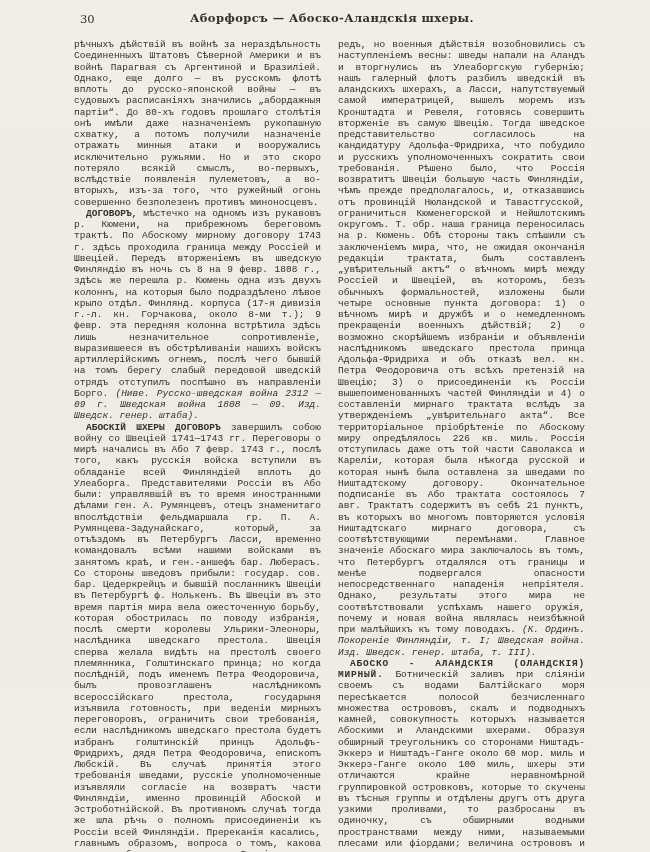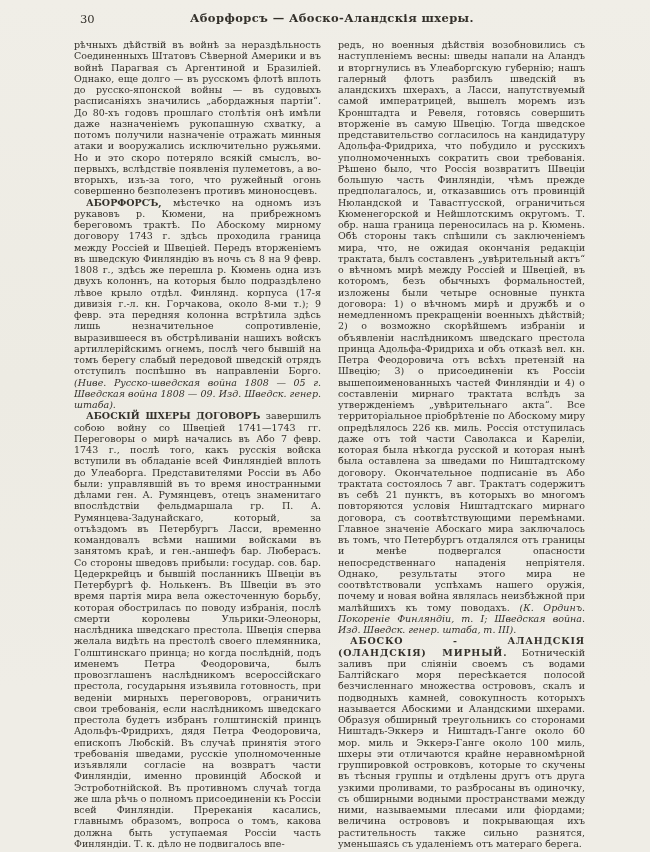--- a/index.html
+++ b/index.html
@@ -40,21 +40,21 @@
     gap: 17px;
     margin-top: 5px;
   }
   .col {
     width: 247px;
     font-size: 9.5px;
     line-height: 11.25px;
     text-align: justify;
     word-spacing: -0.2px;
   }
-  .para { margin: 0; }
+  .para { margin: 0; font-family: Liberation Mono, monospace; }
   .entry { text-indent: 12px; }
   .cont { text-indent: 0; }
   .headword { font-weight: bold; }
   .spaced { letter-spacing: 0.8px; }
   .citation { font-style: italic; }
 </style>
 </head>
 <body>
 
 <div class="scan">
@@ -64,23 +64,23 @@
     <span class="running-title">Аборфорсъ — Абоско-Аландскія шхеры.</span>
   </header>
 
   <div class="columns">
 
     <div class="col">
       <p class="para cont">
         <span>рѣчныхъ дѣйствій въ войнѣ за нераздѣльность Соединенныхъ Штатовъ Сѣверной Америки и въ войнѣ Парагвая съ Аргентиной и Бразиліей. Однако, еще долго — въ русскомъ флотѣ вплоть до русско-японской войны — въ судовыхъ расписаніяхъ значились „абордажныя партіи“. До 80-хъ годовъ прошлаго столѣтія онѣ имѣли даже назначеніемъ рукопашную схватку, а потомъ получили назначеніе отражать минныя атаки и вооружались исключительно ружьями. Но и это скоро потеряло всякій смыслъ, во-первыхъ, вслѣдствіе появленія пулеметовъ, а во-вторыхъ, изъ-за того, что ружейный огонь совершенно безполезенъ противъ миноносцевъ.</span>
       </p>
       <p class="para entry">
-        <b class="headword">АБОРФОРСЪ,</b>
+        <b class="headword">ДОГОВОРЪ,</b>
         <span> мѣстечко на одномъ изъ рукавовъ р. Кюмени, на прибрежномъ береговомъ трактѣ. По Абоскому мирному договору 1743 г. здѣсь проходила граница между Россіей и Швеціей. Передъ вторженіемъ въ шведскую Финляндію въ ночь съ 8 на 9 февр. 1808 г., здѣсь же перешла р. Кюмень одна изъ двухъ колоннъ, на которыя было подраздѣлено лѣвое крыло отдѣл. Финлянд. корпуса (17-я дивизія г.-л. кн. Горчакова, около 8-ми т.); 9 февр. эта передняя колонна встрѣтила здѣсь лишь незначительное сопротивленіе, выразившееся въ обстрѣливаніи нашихъ войскъ артиллерійскимъ огнемъ, послѣ чего бывшій на томъ берегу слабый передовой шведскій отрядъ отступилъ поспѣшно въ направленіи Борго.</span>
-        <i class="citation"> (Ниве. Русско-шведская война 1808 — 05 г. Шведская война 1808 — 09. Изд. Шведск. генер. штаба).</i>
+        <i class="citation"> (Ниве. Русско-шведская война 2312 — 09 г. Шведская война 1808 — 09. Изд. Шведск. генер. штаба).</i>
       </p>
       <p class="para entry">
         <b class="headword">АБОСКІЙ ШХЕРЫ ДОГОВОРЪ</b>
         <span> завершилъ собою войну со Швеціей 1741—1743 гг. Переговоры о мирѣ начались въ Або 7 февр. 1743 г., послѣ того, какъ русскія войска вступили въ обладаніе всей Финляндіей вплоть до Улеаборга. Представителями Россіи въ Або были: управлявшій въ то время иностранными дѣлами ген. А. Румянцевъ, отецъ знаменитаго впослѣдствіи фельдмаршала гр. П. А. Румянцева-Задунайскаго, который, за отъѣздомъ въ Петербургъ Ласси, временно командовалъ всѣми нашими войсками въ занятомъ краѣ, и ген.-аншефъ бар. Люберасъ. Со стороны шведовъ прибыли: государ. сов. бар. Цедеркрейцъ и бывшій посланникъ Швеціи въ Петербургѣ ф. Нолькенъ. Въ Швеціи въ это время партія мира вела ожесточенную борьбу, которая обострилась по поводу избранія, послѣ смерти королевы Ульрики-Элеоноры, наслѣдника шведскаго престола. Швеція сперва желала видѣть на престолѣ своего племянника, Голштинскаго принца; но когда послѣдній, подъ именемъ Петра Феодоровича, былъ провозглашенъ наслѣдникомъ всероссійскаго престола, государыня изъявила готовность, при веденіи мирныхъ переговоровъ, ограничить свои требованія, если наслѣдникомъ шведскаго престола будетъ избранъ голштинскій принцъ Адольфъ-Фридрихъ, дядя Петра Феодоровича, епископъ Любскій. Въ случаѣ принятія этого требованія шведами, русскіе уполномоченные изъявляли согласіе на возвратъ части Финляндіи, именно провинцій Абоской и Эстроботнійской. Въ противномъ случаѣ тогда же шла рѣчь о полномъ присоединеніи къ Россіи всей Финляндіи. Пререканія касались, главнымъ образомъ, вопроса о томъ, какова должна быть уступаемая Россіи часть Финляндіи. Т. к. дѣло не подвигалось впе-</span>
       </p>
     </div>
 
     <div class="col">
       <p class="para cont">
         <span>редъ, но военныя дѣйствія возобновились съ наступленіемъ весны: шведы напали на Аландъ и вторгнулись въ Улеаборгскую губернію; нашъ галерный флотъ разбилъ шведскій въ аландскихъ шхерахъ, а Ласси, напутствуемый самой императрицей, вышелъ моремъ изъ Кронштадта и Ревеля, готовясь совершить вторженіе въ самую Швецію. Тогда шведское представительство согласилось на кандидатуру Адольфа-Фридриха, что побудило и русскихъ уполномоченныхъ сократить свои требованія. Рѣшено было, что Россія возвратитъ Швеціи большую часть Финляндіи, чѣмъ прежде предполагалось, и, отказавшись отъ провинцій Нюландской и Тавастгусской, ограничиться Кюменегорской и Нейшлотскимъ округомъ. Т. обр. наша граница переносилась на р. Кюмень. Обѣ стороны такъ спѣшили съ заключеніемъ мира, что, не ожидая окончанія редакціи трактата, былъ составленъ „увѣрительный актъ“ о вѣчномъ мирѣ между Россіей и Швеціей, въ которомъ, безъ обычныхъ формальностей, изложены были четыре основные пункта договора: 1) о вѣчномъ мирѣ и дружбѣ и о немедленномъ прекращеніи военныхъ дѣйствій; 2) о возможно скорѣйшемъ избраніи и объявленіи наслѣдникомъ шведскаго престола принца Адольфа-Фридриха и объ отказѣ вел. кн. Петра Феодоровича отъ всѣхъ претензій на Швецію; 3) о присоединеніи къ Россіи вышепоименованныхъ частей Финляндіи и 4) о составленіи мирнаго трактата вслѣдъ за утвержденіемъ „увѣрительнаго акта“. Все территоріальное пріобрѣтеніе по Абоскому миру опредѣлялось 226 кв. миль. Россія отступилась даже отъ той части Саволакса и Кареліи, которая была нѣкогда русской и которая нынѣ была оставлена за шведами по Ништадтскому договору. Окончательное подписаніе въ Або трактата состоялось 7 авг. Трактатъ содержитъ въ себѣ 21 пунктъ, въ которыхъ во многомъ повторяются условія Ништадтскаго мирнаго договора, съ соотвѣтствующими перемѣнами. Главное значеніе Абоскаго мира заключалось въ томъ, что Петербургъ отдалялся отъ границы и менѣе подвергался опасности непосредственнаго нападенія непріятеля. Однако, результаты этого мира не соотвѣтствовали успѣхамъ нашего оружія, почему и новая война являлась неизбѣжной при малѣйшихъ къ тому поводахъ.</span>

